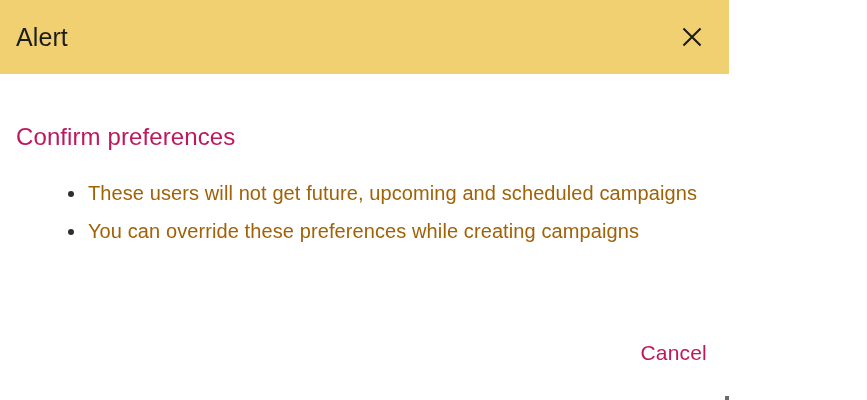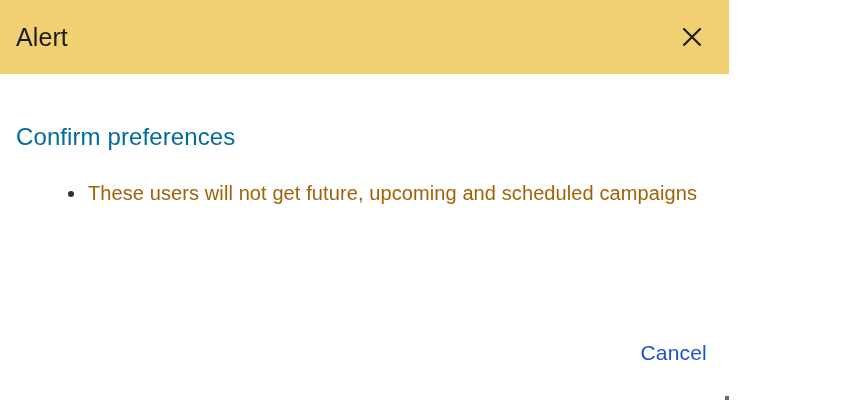--- a/index.html
+++ b/index.html
@@ -65,21 +65,21 @@
     box-sizing: border-box;
     position: relative;
   }
 
   .section-title {
     margin: 0;
     padding-top: 51px;
     font-size: 24px;
     line-height: 1;
     font-weight: 400;
-    color: #0369a1;
+    color: #be185d;
     letter-spacing: 0.1px;
   }
 
   .bullet-list {
     margin: 0;
     padding: 0;
     list-style: none;
   }
   .bullet-item {
     position: relative;
@@ -117,21 +117,21 @@
   .footer-btn {
     background: transparent;
     border: none;
     padding: 0;
     font-family: "Liberation Sans", sans-serif;
     font-size: 21px;
     line-height: 1;
     letter-spacing: 0.2px;
     cursor: pointer;
   }
-  .btn-cancel { color: #1d4ed8; margin-left: 39px; }
+  .btn-cancel { color: #be185d; margin-left: 39px; }
   .btn-confirm { color: #52a6b8; }
 
   .corner-artifact {
     position: absolute;
     right: 0;
     bottom: 0;
     width: 4px;
     height: 4px;
     background: #6b6b6b;
   }
@@ -150,20 +150,21 @@
         </svg>
       </span>
     </button>
   </div>
 
   <div class="dialog-body">
     <h2 class="section-title">Confirm preferences</h2>
 
     <ul class="bullet-list">
       <li class="bullet-item">These users will not get future, upcoming and scheduled campaigns</li>
+      <li class="bullet-item">You can override these preferences while creating campaigns</li>
     </ul>
 
     <div class="dialog-footer">
       <button class="footer-btn btn-cancel">Cancel</button>
     </div>
   </div>
 
   <div class="corner-artifact"></div>
 </div>
 

